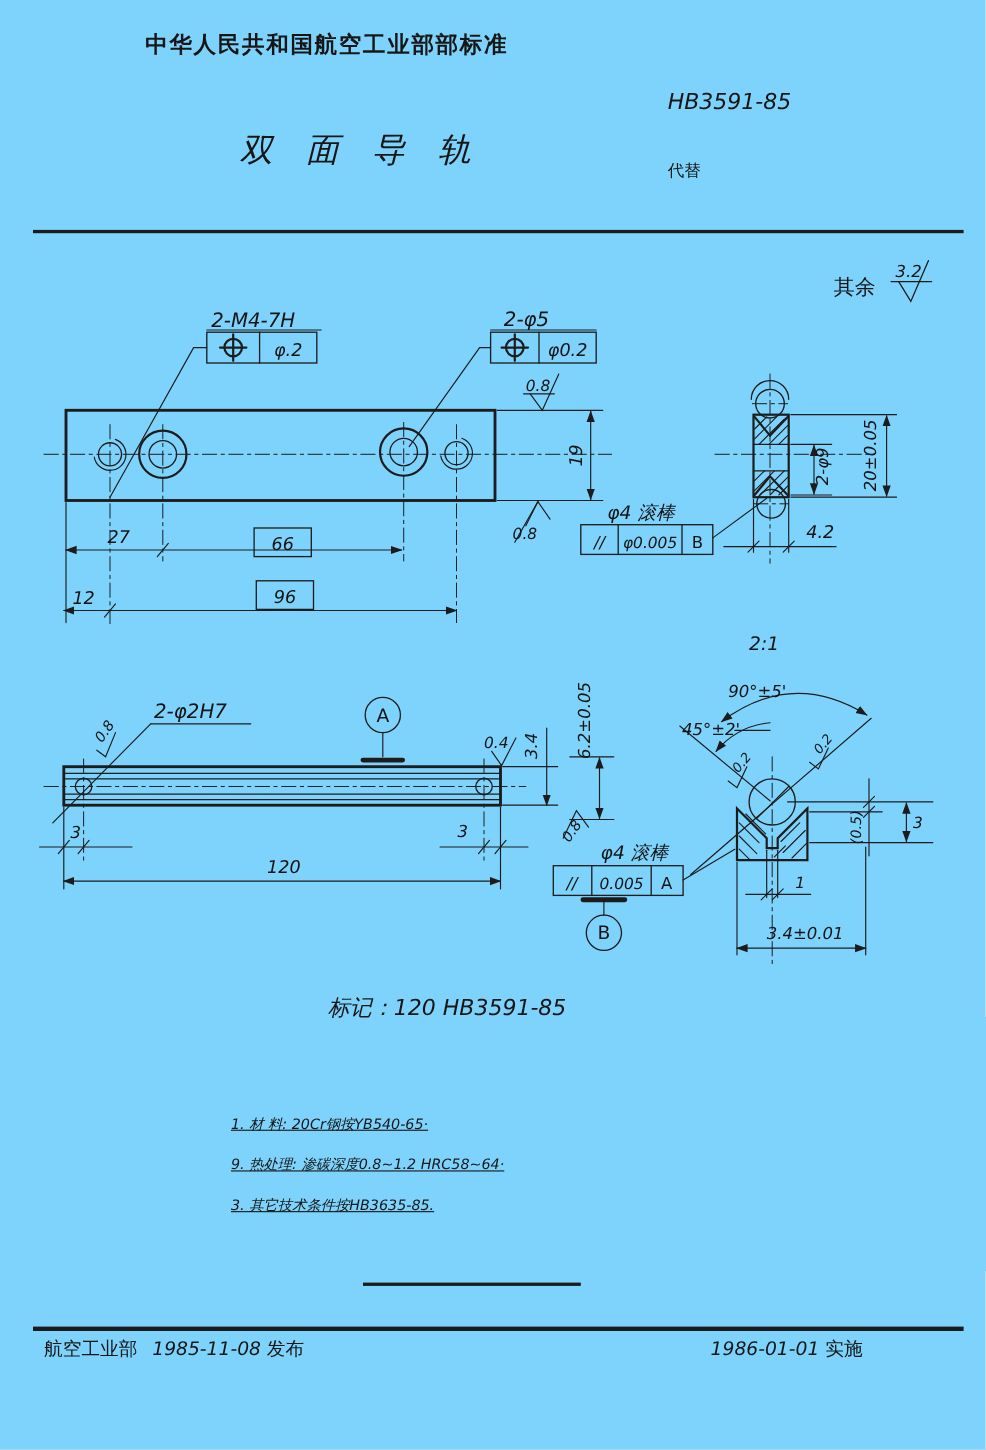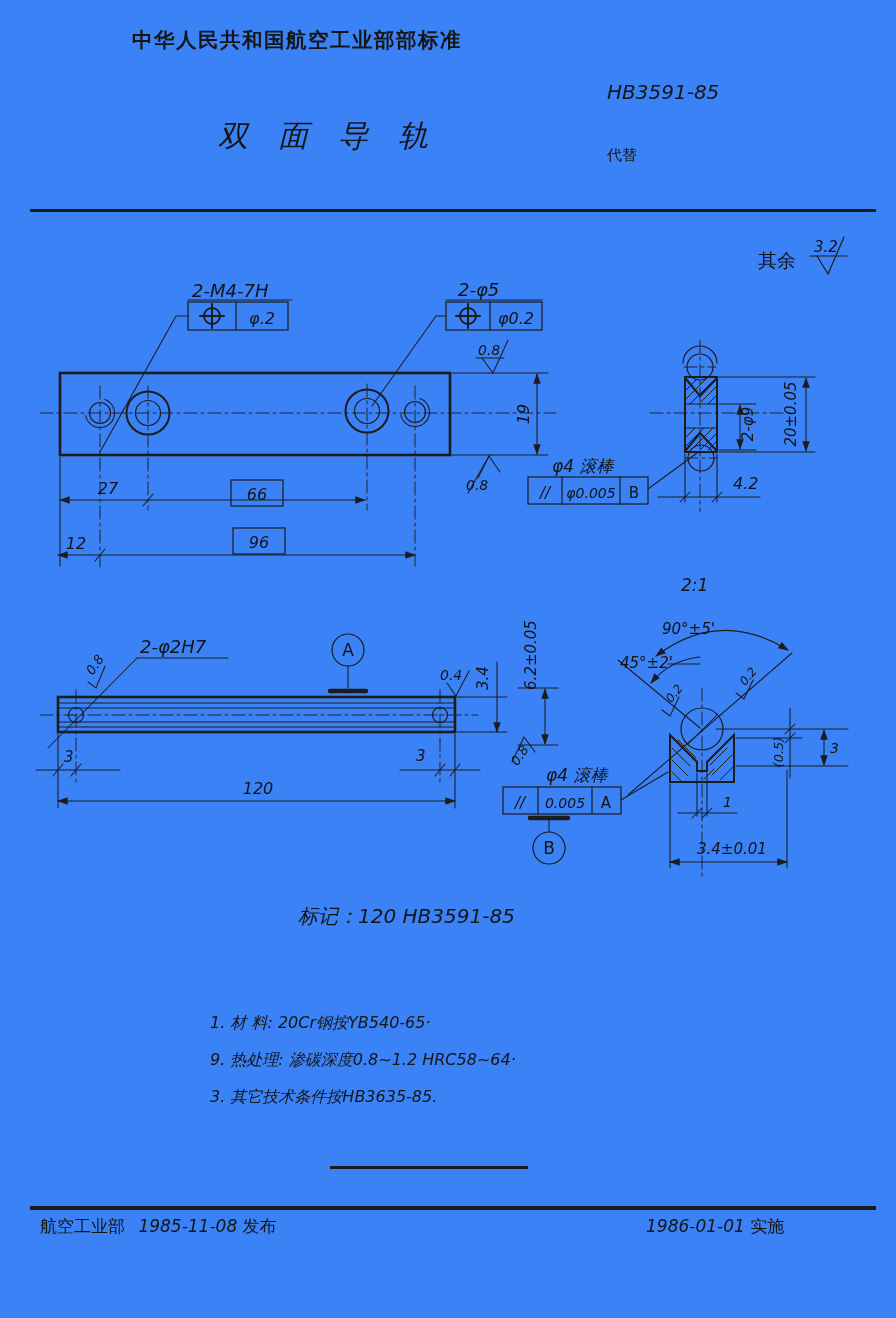--- a/index.html
+++ b/index.html
@@ -1,35 +1,35 @@
 <!DOCTYPE html>
 <html><head>
 <meta charset="utf-8">
 <style>
   html,body{margin:0;padding:0;background:#e8e8e8;}
-  #page{position:relative;width:896px;height:1318px;background:#3b82f6;
+  #page{position:relative;width:896px;height:1318px;background:#7dd3fc;
         font-family:"DejaVu Sans","Liberation Sans",sans-serif;color:#161616;overflow:hidden;}
   .abs{position:absolute;white-space:nowrap;}
   .hw{font-style:italic;}
   .bold{font-weight:normal;}
   
   svg .ln{stroke:#1c1c1c;fill:none;stroke-width:1.4;stroke-linecap:round;}
   svg .s3{stroke-width:2.6;}
   svg .s2{stroke-width:2.0;}
   svg .s1{stroke-width:1.2;}
   svg .sd{stroke-width:1.05;}
   svg .hatch{stroke-width:1.0;}
   svg .cl{stroke-width:0.9;stroke-dasharray:13 4 3 4;}
   svg .bar{stroke-width:4.5;}
   svg text{fill:#141414;font-family:"DejaVu Sans","Liberation Sans",sans-serif;}
   svg .t-it{font-style:italic;}
   svg .mid{text-anchor:middle;}
   #doc-title{letter-spacing:30px;font-size:30px;}
   #org-title{font-size:20.5px;font-weight:bold;letter-spacing:1.5px;}
-  .note-line{font-size:16px;font-style:italic;line-height:37px;}
+  .note-line{font-size:13px;font-style:italic;line-height:37px;text-decoration:underline;}
   .rule{position:absolute;background:#1b1b1b;}
 </style>
 </head>
 <body>
 
 <div id="page">
 
   <div class="abs" id="org-title" style="left:132px;top:26px;">中华人民共和国航空工业部部标准</div>
   <div class="abs hw" style="left:607px;top:80px;font-size:20px;">HB3591-85</div>
   <div class="abs hw" id="doc-title" style="left:218px;top:116px;">双面导轨</div>

